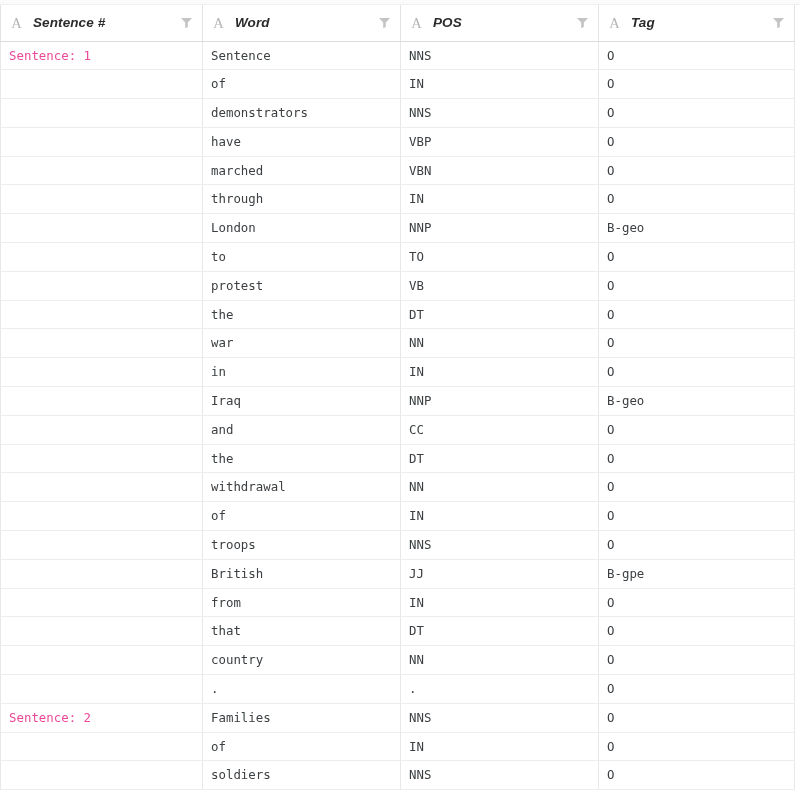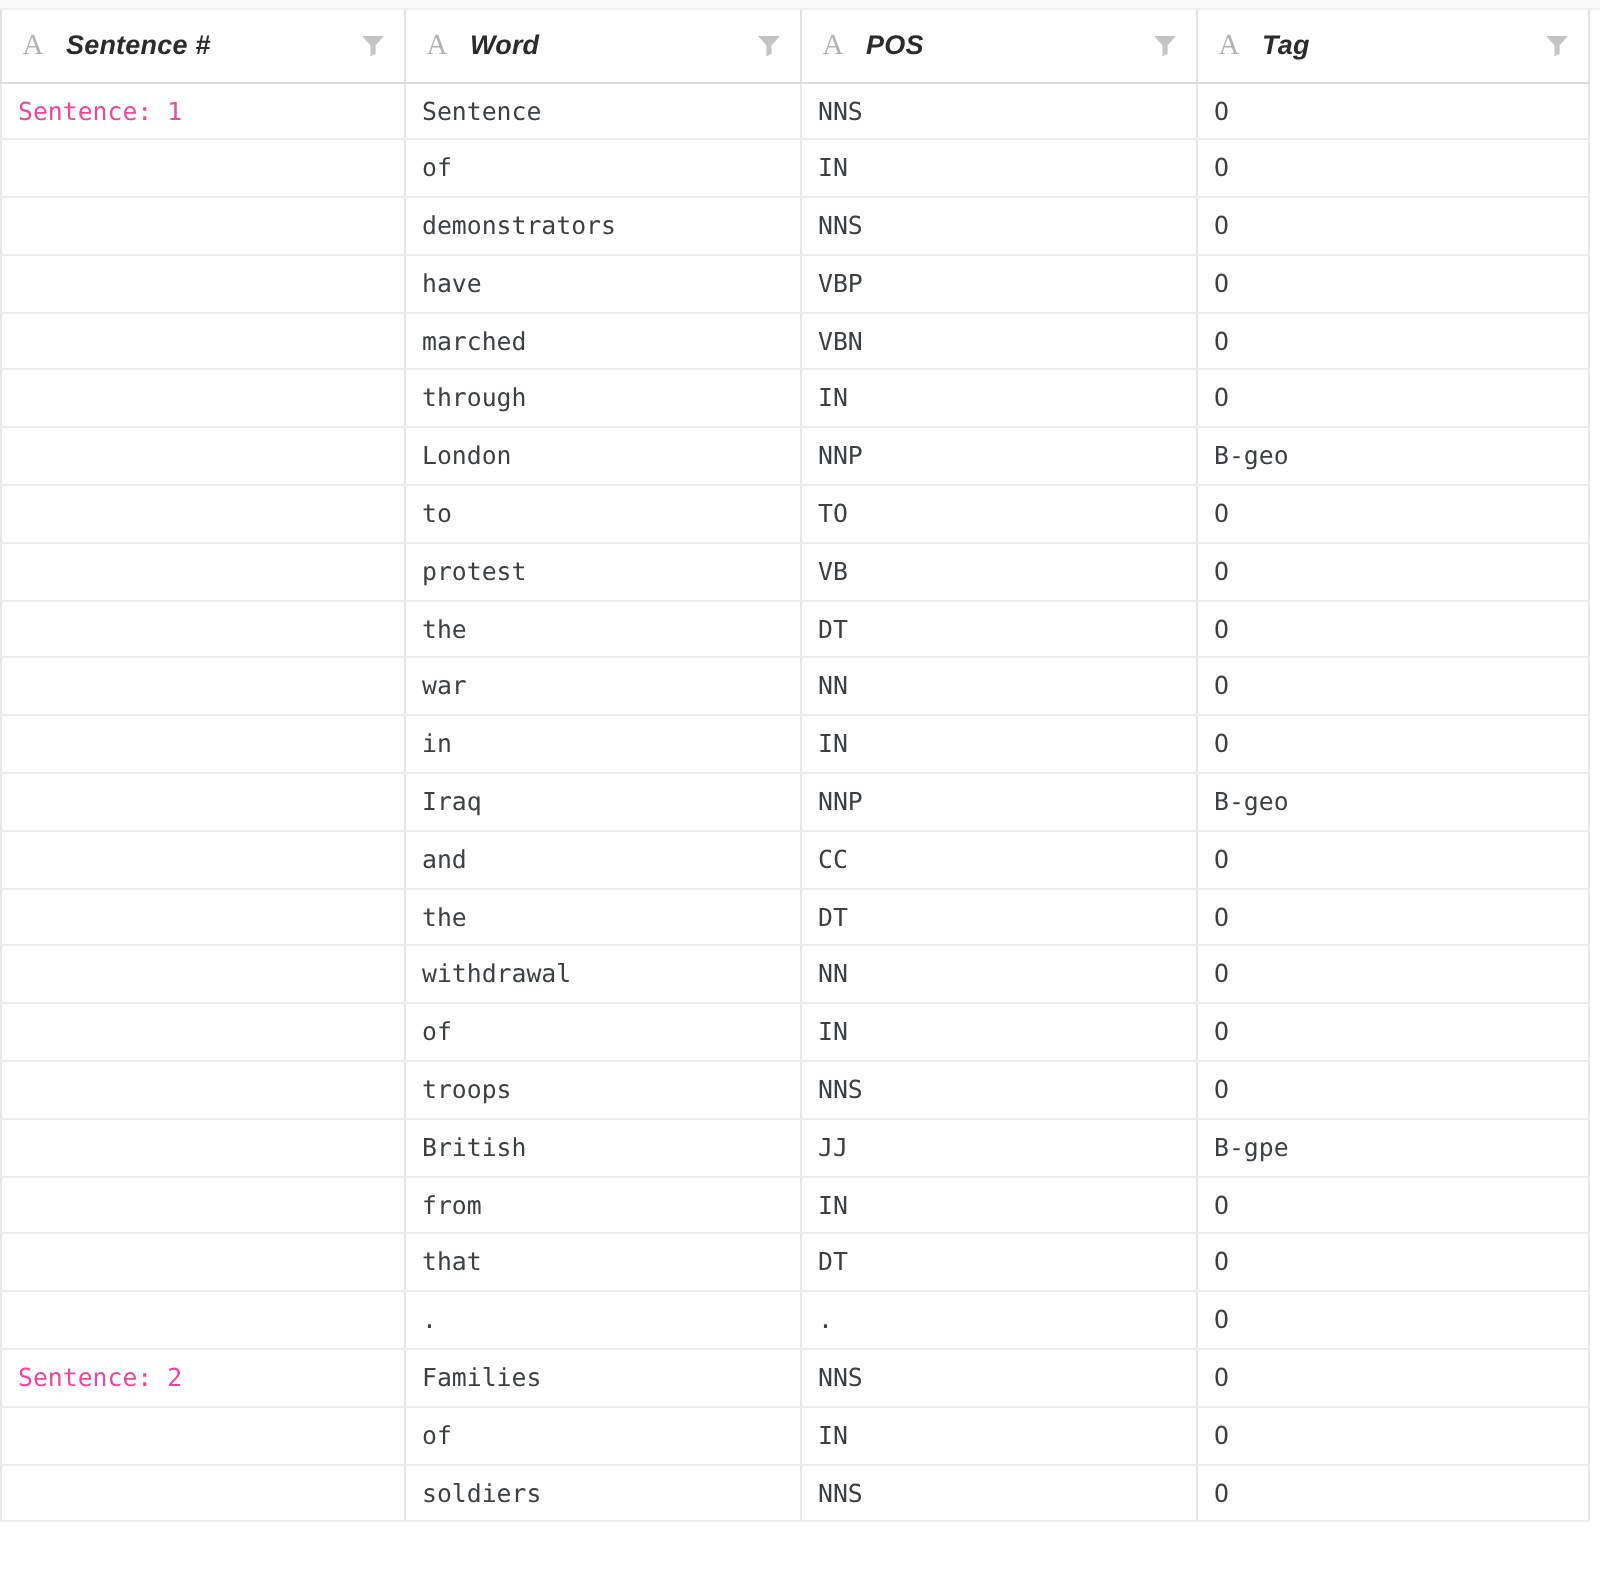--- a/index.html
+++ b/index.html
@@ -312,20 +312,26 @@
           <td class="cell">O</td>
         </tr>
         <tr class="data-row">
           <td class="cell col-sentence"></td>
           <td class="cell">that</td>
           <td class="cell">DT</td>
           <td class="cell">O</td>
         </tr>
         <tr class="data-row">
           <td class="cell col-sentence"></td>
+          <td class="cell">country</td>
+          <td class="cell">NN</td>
+          <td class="cell">O</td>
+        </tr>
+        <tr class="data-row">
+          <td class="cell col-sentence"></td>
           <td class="cell">.</td>
           <td class="cell">.</td>
           <td class="cell">O</td>
         </tr>
         <tr class="data-row">
           <td class="cell col-sentence">Sentence: 2</td>
           <td class="cell">Families</td>
           <td class="cell">NNS</td>
           <td class="cell">O</td>
         </tr>

